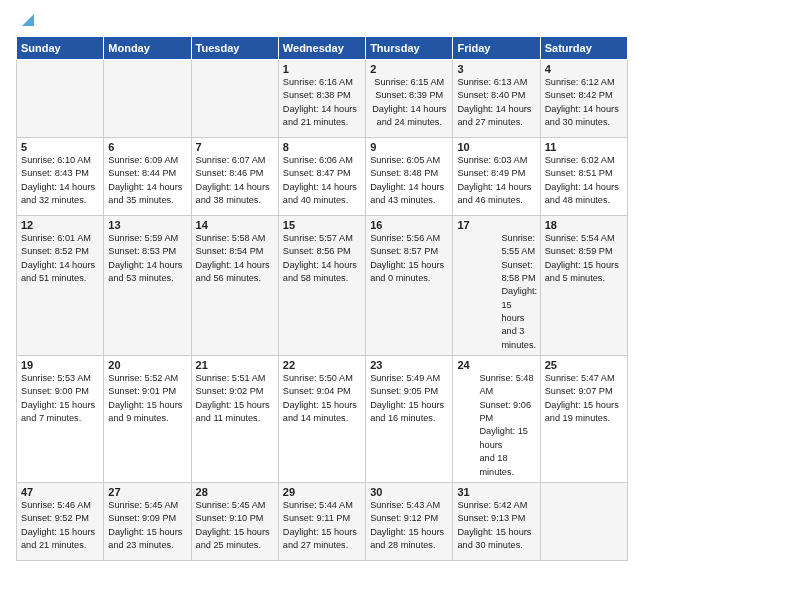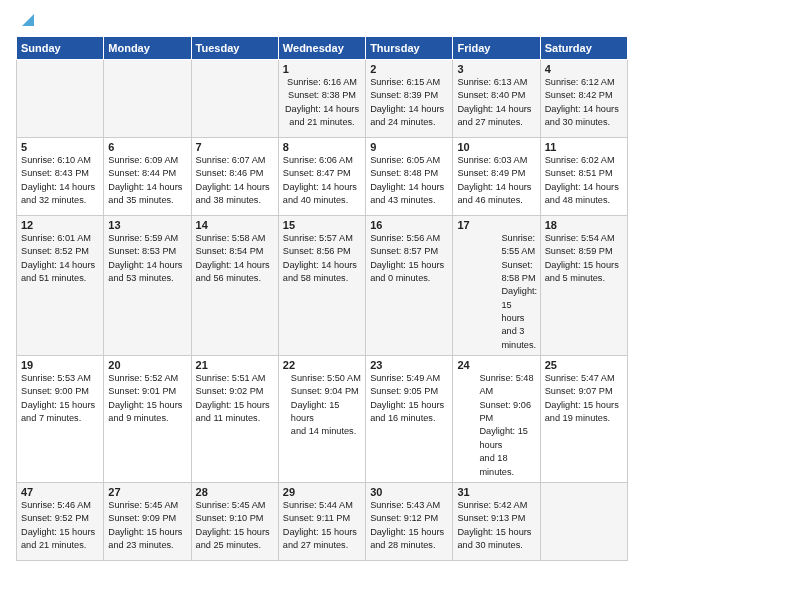--- a/index.html
+++ b/index.html
@@ -118,28 +118,28 @@
           <th>Saturday</th>
         </tr>
     </thead>
     <tbody id="calendar-body">
     <tr>
           <td></td>
           <td></td>
           <td></td>
           <td>
             <span class="day-num">1</span>
-            <div class="day-info" style="white-space: pre-line; text-align: center;">Sunrise: 6:16 AM
+            <div class="day-info" style="white-space: pre-line;">Sunrise: 6:16 AM
 Sunset: 8:38 PM
 Daylight: 14 hours
 and 21 minutes.</div>
           </td>
           <td>
             <span class="day-num">2</span>
-            <div class="day-info" style="white-space: pre-line;">Sunrise: 6:15 AM
+            <div class="day-info" style="white-space: pre-line; text-align: center;">Sunrise: 6:15 AM
 Sunset: 8:39 PM
 Daylight: 14 hours
 and 24 minutes.</div>
           </td>
           <td>
             <span class="day-num">3</span>
             <div class="day-info" style="white-space: pre-line;">Sunrise: 6:13 AM
 Sunset: 8:40 PM
 Daylight: 14 hours
 and 27 minutes.</div>
@@ -271,21 +271,21 @@
           </td>
           <td>
             <span class="day-num">21</span>
             <div class="day-info" style="white-space: pre-line;">Sunrise: 5:51 AM
 Sunset: 9:02 PM
 Daylight: 15 hours
 and 11 minutes.</div>
           </td>
           <td>
             <span class="day-num">22</span>
-            <div class="day-info" style="white-space: pre-line; margin-left: 8px;">Sunrise: 5:50 AM
+            <div class="day-info" style="white-space: pre-line;">Sunrise: 5:50 AM
 Sunset: 9:04 PM
 Daylight: 15 hours
 and 14 minutes.</div>
           </td>
           <td>
             <span class="day-num">23</span>
             <div class="day-info" style="white-space: pre-line;">Sunrise: 5:49 AM
 Sunset: 9:05 PM
 Daylight: 15 hours
 and 16 minutes.</div>

